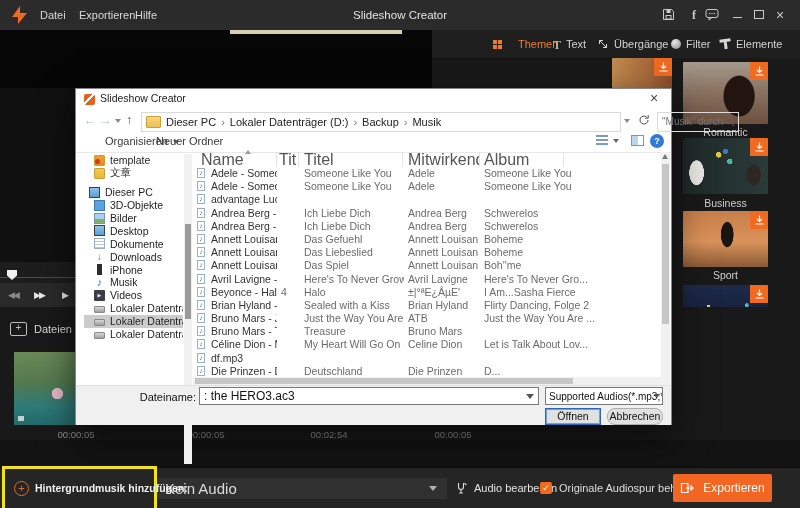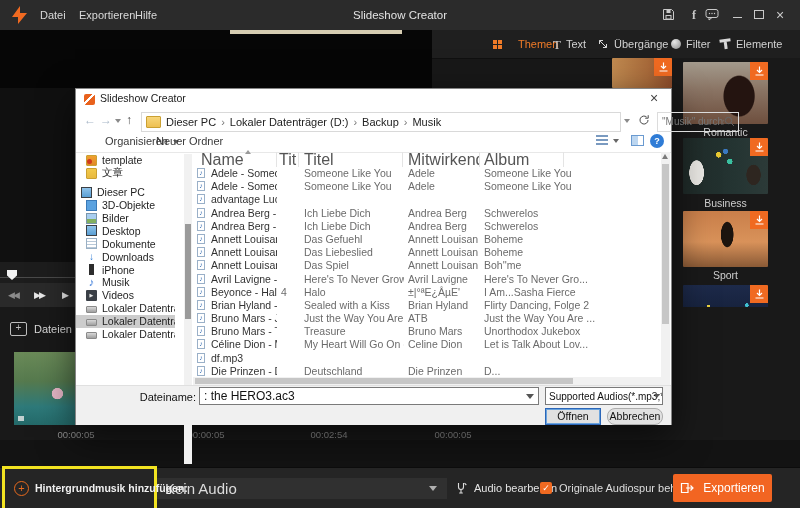--- a/index.html
+++ b/index.html
@@ -80,21 +80,21 @@
   #search-box{left:581px;top:23px;width:80px;height:18px;border:1px solid #dcdcdc;}
   #search-box input{border:0;outline:none;width:62px;height:16px;font-size:10px;color:#777;font-family:inherit;padding:0 0 0 4px;background:transparent;}
   #search-ic{position:absolute;right:3px;top:3px;}
   #dlg-toolbar{left:0;top:43px;width:595px;height:20px;background:#fff;border-bottom:1px solid #e8e8e8;}
   .tb-item{top:46px;color:#3a3a3a;font-size:11px;display:flex;gap:5px;align-items:center;}
   .tb-item .tri-d{border-top-color:#666;border-left-width:3px;border-right-width:3px;border-top-width:4px;margin-top:2px;}
   .lv-ic{width:12px;height:10px;background:repeating-linear-gradient(#7a9ac0 0 2px,transparent 2px 4px);}
   .pane-ic{width:13px;height:11px;border:1px solid #6a9ad0;background:linear-gradient(90deg,#bcd6f0 50%,#fff 50%);box-sizing:border-box;}
   .help-ic{width:14px;height:14px;border-radius:50%;background:#2f7cd6;color:#fff;font-size:9px;font-weight:bold;line-height:14px;text-align:center;}
   
-  #tree{left:0;top:65px;width:99px;height:222px;overflow:hidden;}
+  #tree{left:8px;top:65px;width:99px;height:222px;overflow:hidden;}
   .trow{position:relative;height:12.9px;display:flex;align-items:center;padding-left:10px;white-space:nowrap;font-size:10.5px;color:#1e1e1e;}
   .trow.sect{padding-left:5px;}
   .trow.gap{margin-top:6px;}
   .trow.sel{background:#cccccc;}
   .ticon{flex:none;width:11px;height:11px;margin-right:5px;position:relative;}
   .folder-icon,.folder-template-icon{background:linear-gradient(#f2c94c,#e8b93e);border:1px solid #caa032;border-radius:1px;box-sizing:border-box;}
   .folder-template-icon{background:linear-gradient(#f0a030,#e08828);}
   .folder-template-icon::before{content:"";position:absolute;left:0;top:3px;width:5px;height:5px;border-radius:50%;background:#d03a1e;}
   .computer-icon,.desktop-icon{background:linear-gradient(#8fc3ea,#5a9fd4);border:1px solid #3b3f44;box-sizing:border-box;}
   .objects-3d-icon{background:#5aa2e0;border:1px solid #3a7ab8;box-sizing:border-box;}
@@ -534,21 +534,20 @@
           <span class="fc f-title">Just the Way You Are (Car...</span>
           <span class="fc f-artist">ATB</span>
           <span class="fc f-album">Just the Way You Are ...</span>
         </div>
         <div class="frow">
           <span class="fic"></span>
           <span class="fc f-name">Bruno Mars - Treas...</span>
           <span class="fc f-track"></span>
           <span class="fc f-title">Treasure</span>
           <span class="fc f-artist">Bruno Mars</span>
-          <span class="fc f-album">Unorthodox Jukebox</span>
         </div>
         <div class="frow">
           <span class="fic"></span>
           <span class="fc f-name">Céline Dion - My H...</span>
           <span class="fc f-track"></span>
           <span class="fc f-title">My Heart Will Go On (Lov...</span>
           <span class="fc f-artist">Celine Dion</span>
           <span class="fc f-album">Let is Talk About Lov...</span>
         </div>
         <div class="frow">

